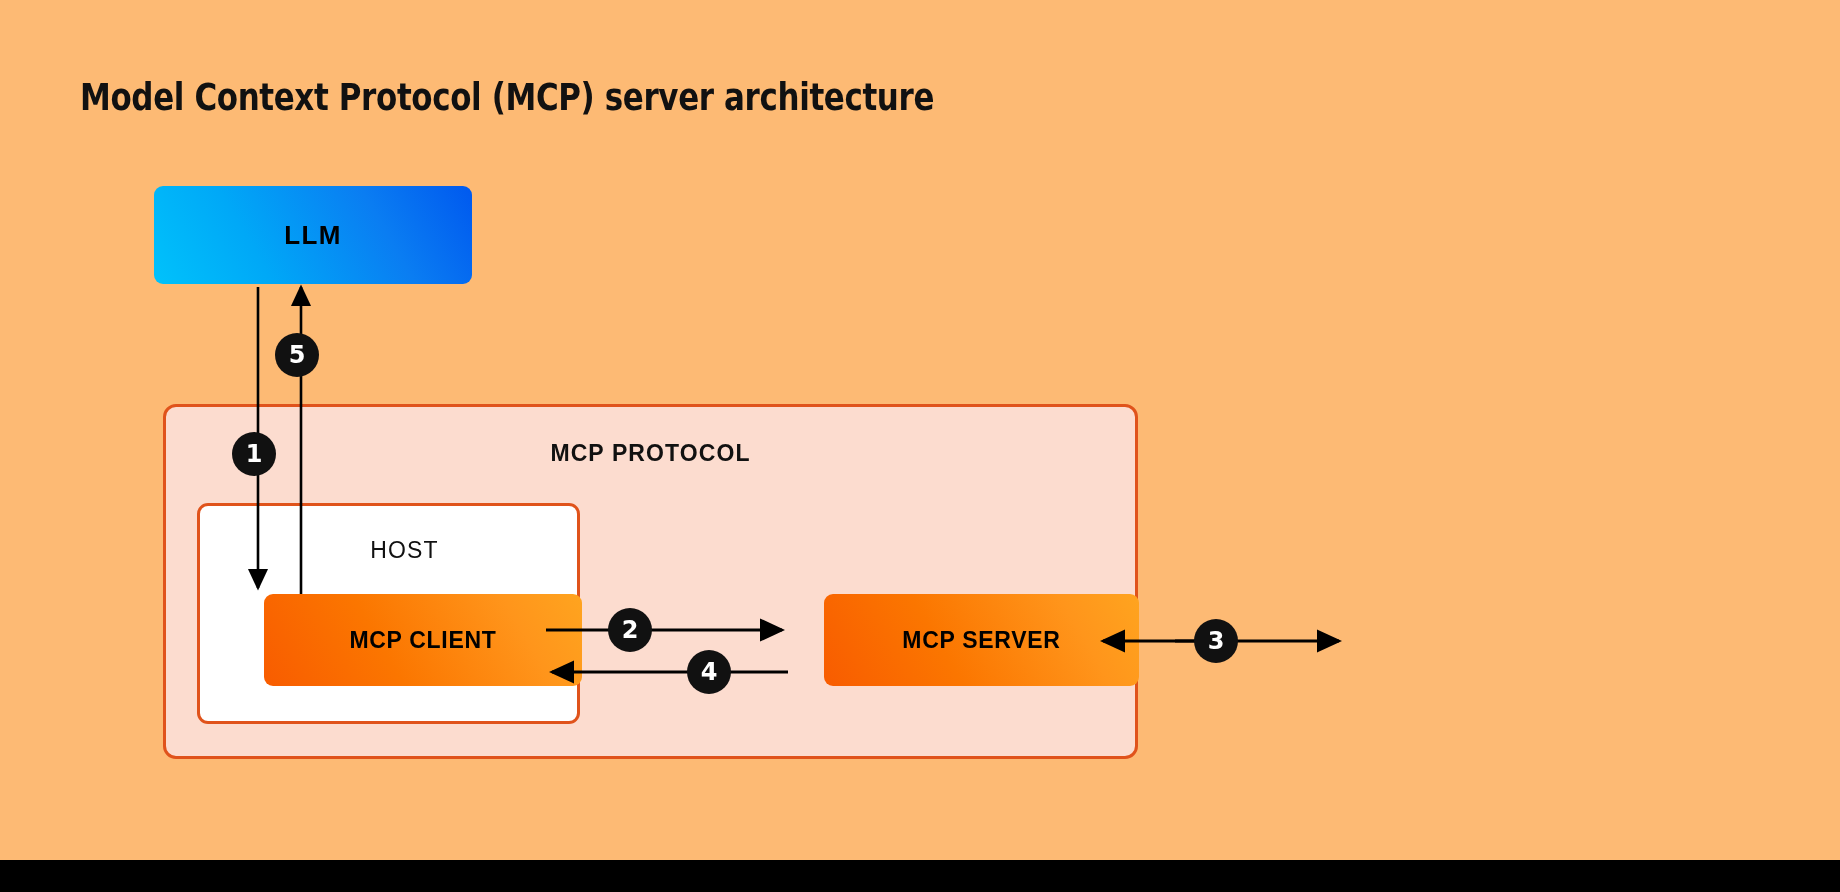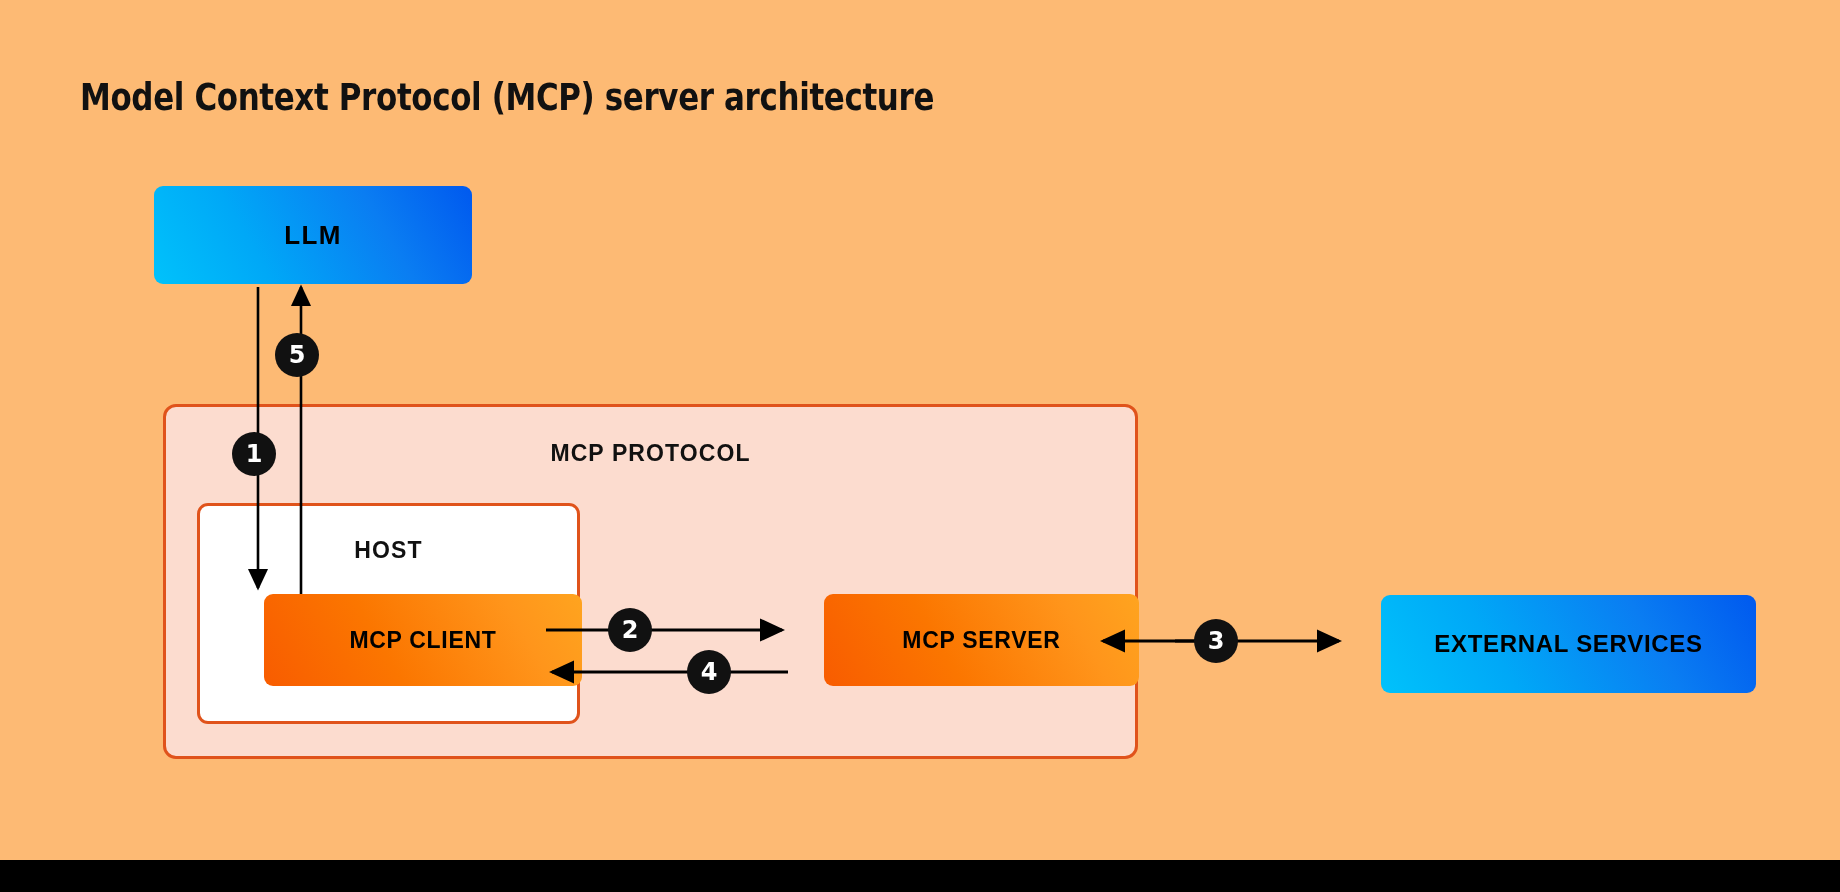--- a/index.html
+++ b/index.html
@@ -143,23 +143,24 @@
     border-radius: 11px;
   }
 
   #host-label {
     position: absolute;
     left: 197px;
     top: 537px;
     width: 383px;
     text-align: center;
     font-size: 23px;
-    font-weight: bold;
+    font-weight: normal;
     letter-spacing: 1.1px;
     color: #111111;
+    padding-left: 16px;
   }
 
   
   #arrows {
     position: absolute;
     left: 0;
     top: 0;
     width: 1840px;
     height: 892px;
     pointer-events: none;
@@ -204,23 +205,20 @@
   <div id="host-label">HOST</div>
 
   <div class="node node-orange" id="mcp-client-box">
     <span>MCP CLIENT</span>
   </div>
 
   <div class="node node-orange" id="mcp-server-box">
     <span>MCP SERVER</span>
   </div>
 
-  <div class="node node-blue" id="external-box">
-    <span>EXTERNAL SERVICES</span>
-  </div>
 
   <svg id="arrows" viewBox="0 0 1840 892">
     <defs>
       <marker id="ah" markerWidth="9" markerHeight="9" refX="7.4" refY="4.5" orient="auto" markerUnits="strokeWidth">
         <path d="M0,0.6 L8.4,4.5 L0,8.4 z" fill="#000000"></path>
       </marker>
     </defs>
 
     <line x1="258" y1="287" x2="258" y2="588" stroke="#000000" stroke-width="2.6" marker-end="url(#ah)"></line>
 

